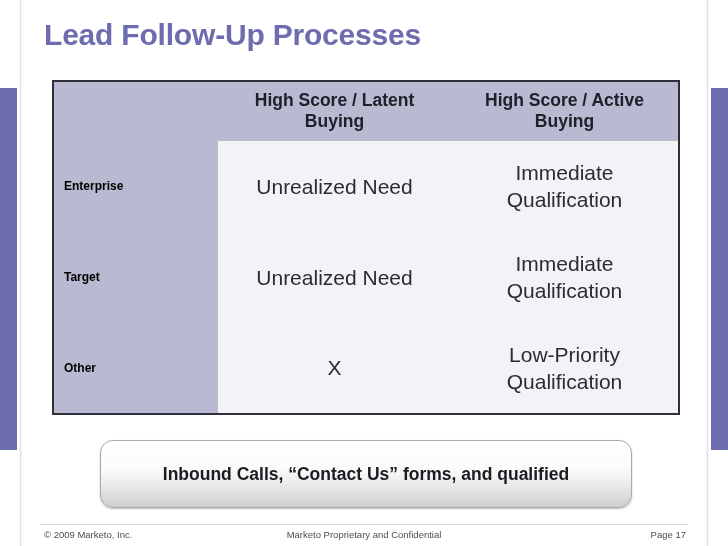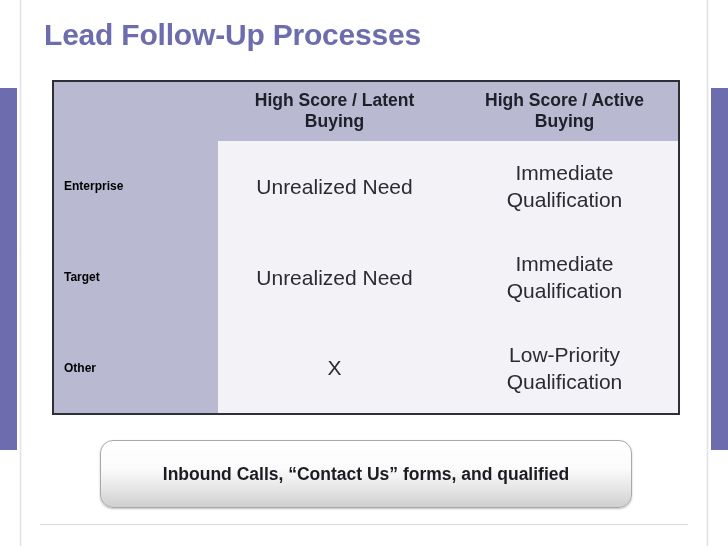--- a/index.html
+++ b/index.html
@@ -246,14 +246,19 @@
     </tbody>
   </table>
 
   <div class="callout">
     <div class="callout-text">
       <span>Inbound Calls, “Contact Us” forms, and qualified</span><br>
     </div>
   </div>
 
   <div class="footer-rule"></div>
+  <div class="footer">
+    <span class="f-left">© 2009 Marketo, Inc.</span>
+    <span class="f-center">Marketo Proprietary and Confidential</span>
+    <span class="f-right">Page 17</span>
+  </div>
 
 </div>
 
 </body></html>

